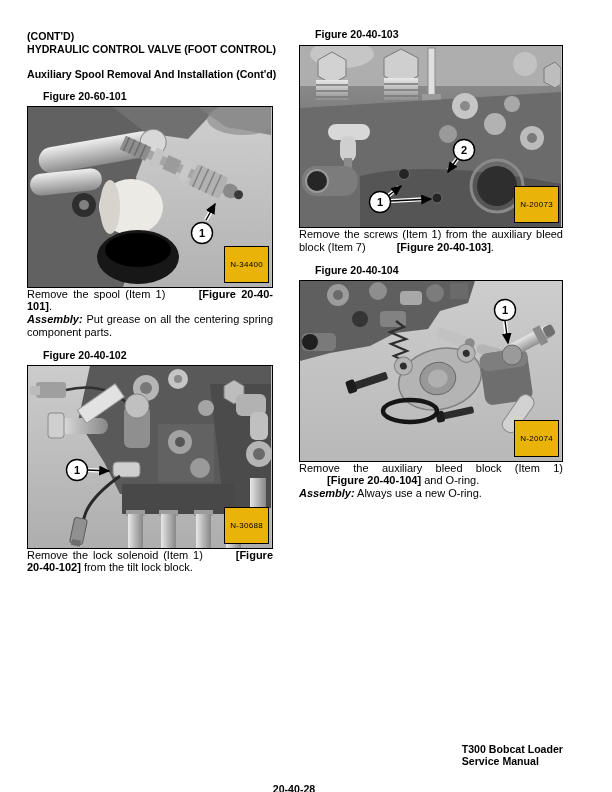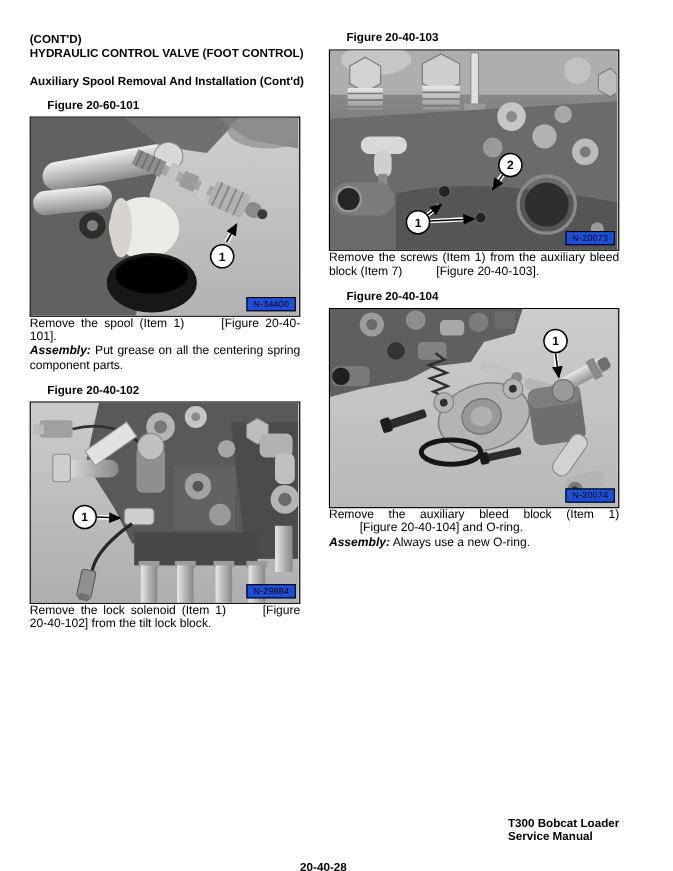--- a/index.html
+++ b/index.html
@@ -10,26 +10,26 @@
   .col{position:absolute;}
   .col-left{left:27px;top:30px;width:246px;}
   .col-right{left:299px;top:28px;width:264px;}
   .section-title{font-size:10.6px;font-weight:bold;line-height:12.5px;margin:0;}
   .section-title span{display:block;white-space:nowrap;}
   .sub-title{font-size:10.6px;font-weight:bold;line-height:12.5px;margin:13px 0 0 0;white-space:nowrap;text-align:center;}
   .fig-caption{font-size:10.6px;font-weight:bold;line-height:12px;padding-left:16px;}
   .photo{position:relative;border:1.5px solid #000;background:#c4c4c4;}
   .photo svg{display:block;}
   .photo-id{
-    position:absolute;right:3px;bottom:4px;background:#1d4ed8;border:1px solid #000;
-    font-size:8px;line-height:11px;padding:0 5px;letter-spacing:.3px;
+    position:absolute;right:3px;bottom:4px;background:#eab308;border:1px solid #000;
+    font-size:8px;line-height:11px;padding:12px 5px;letter-spacing:.3px;
   }
   p.body{font-size:11px;line-height:12.8px;margin:0;text-align:justify;}
   .bi{font-weight:bold;font-style:italic;}
-  b{font-weight:normal;padding-left:28px;}
+  b{font-weight:bold;padding-left:28px;}
   .mt4{margin-top:4px}.mt5{margin-top:5px}.mt9{margin-top:9px}.mt10{margin-top:10px}
   .mt12{margin-top:12px}.mt13{margin-top:13px}.mt14{margin-top:14px}
   .footer-page{position:absolute;top:755px;left:294px;transform:translateX(-50%);
     font-weight:bold;font-size:10.6px;margin-top:28px;}
   .footer-right{position:absolute;top:743px;right:49px;text-align:left;
     font-weight:bold;font-size:10.6px;line-height:12px;}
   .callout circle{fill:#fff;stroke:#000;stroke-width:1.4;}
   .callout text{font-family:"Liberation Sans",sans-serif;font-size:11px;font-weight:bold;text-anchor:middle;fill:#000;}
   .arrow-casing{stroke:#fff;stroke-width:4;fill:none;}
   .arrow{stroke:#000;stroke-width:1.4;fill:none;}
@@ -177,21 +177,21 @@
             <rect x="46" y="174" width="9" height="6" fill="#6e6e6e"></rect>
           </g>
         </g>
         <g class="callout">
           <line class="arrow-casing" x1="60" y1="104" x2="79" y2="105"></line>
           <line class="arrow" x1="60" y1="104" x2="81" y2="105" marker-end="url(#ah2)"></line>
           <circle cx="49" cy="104" r="10.5"></circle>
           <text x="49" y="108">1</text>
         </g>
       </svg>
-      <div class="photo-id">N-29984</div>
+      <div class="photo-id">N-30688</div>
     </div>
 
     <p class="body mt12"><span>Remove the lock solenoid (Item 1) </span><b>[Figure 20-40-102]</b><span> from the tilt lock block.</span></p>
 
   </div>
 
   <div class="col col-right">
 
     <div class="fig-caption">Figure 20-40-103</div>
 

